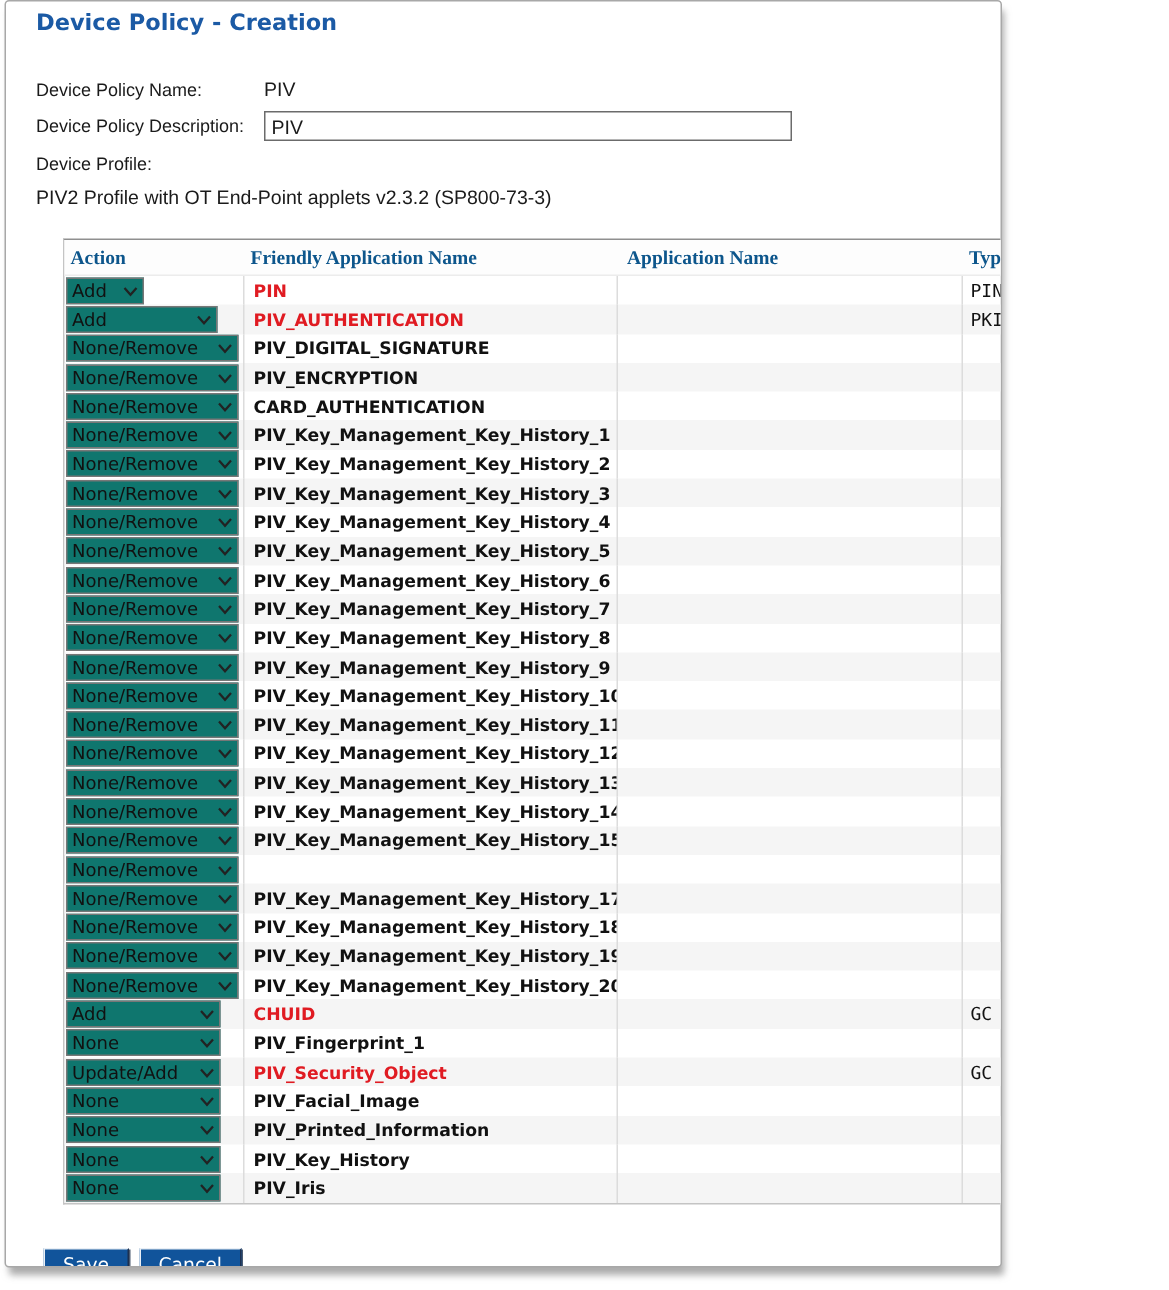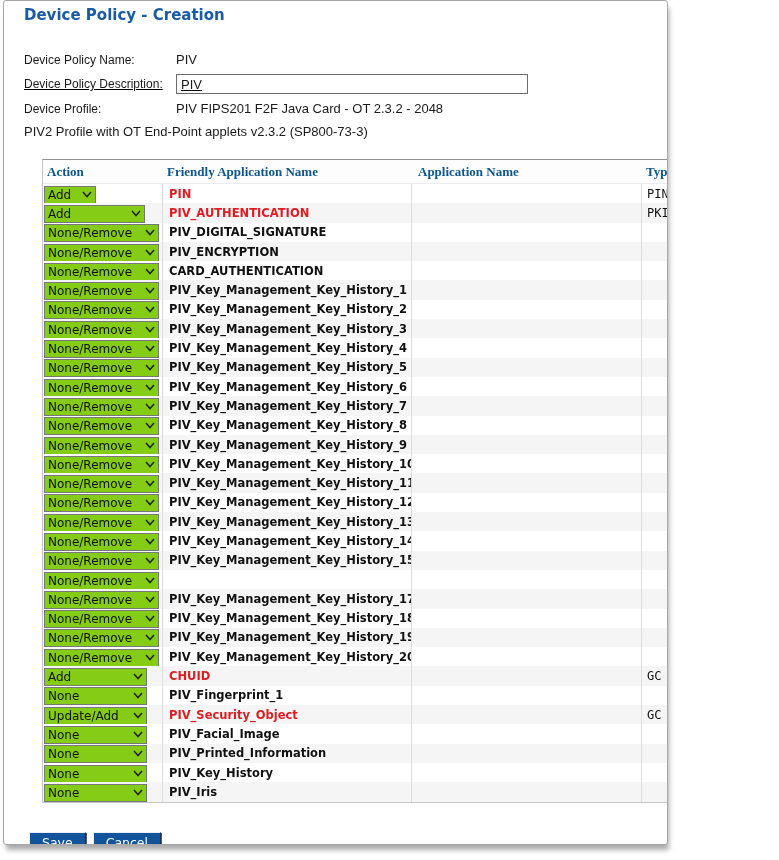--- a/index.html
+++ b/index.html
@@ -19,21 +19,21 @@
 
   .page-title {
     font-family: "DejaVu Sans", sans-serif;
     font-size: 15px; font-weight: bold; color: #1b5aa5;
     margin-top: 2px;
   }
 
   
   .form { margin-top: 25px; }
   .form-row { display: flex; align-items: center; min-height: 21px; margin-bottom: 2px; }
-  .form-row.input-row { min-height: 24px; text-decoration: underline; }
+  .form-row.input-row { min-height: 24px; }
   .form-label { width: 152px; font-size: 12px; color: #1a1a1a; flex: none; }
   .form-value { font-size: 13px; color: #1a1a1a; }
   .form-input {
     width: 352px; height: 20px;
     border: 1px solid #6b6b6b; background: #fff;
     font-family: "Liberation Sans", sans-serif; font-size: 13px; color: #1a1a1a;
     padding: 1px 4px; outline: none;
   }
 
   
@@ -72,21 +72,21 @@
   
   .selwrap { position: relative; margin-left: 1px; height: 18px; }
   .sel-xs { width: 52px; }
   .sel-m  { width: 101px; }
   .sel-l  { width: 115px; }
   .sel-s  { width: 103px; }
   .selwrap select {
     appearance: none; -webkit-appearance: none;
     width: 100%; height: 100%;
     border: 1px solid #777; border-radius: 0;
-    background: #84cc16;
+    background: #0f766e;
     font-family: "DejaVu Sans", sans-serif; font-size: 12px; color: #111;
     padding: 0 16px 0 3px; outline: none;
   }
   .selwrap .chev {
     position: absolute; right: 4px; top: 50%;
     width: 10px; height: 7px; margin-top: -3px;
     pointer-events: none;
   }
 
   
@@ -117,21 +117,20 @@
       <div class="form-row">
         <span class="form-label">Device Policy Name:</span>
         <span class="form-value">PIV</span>
       </div>
       <div class="form-row input-row">
         <span class="form-label">Device Policy Description:</span>
         <input class="form-input" type="text" value="PIV" style="">
       </div>
       <div class="form-row">
         <span class="form-label">Device Profile:</span>
-        <span class="form-value">PIV FIPS201 F2F Java Card - OT 2.3.2 - 2048</span>
       </div>
       <div class="form-row">
         <span class="form-value">PIV2 Profile with OT End-Point applets v2.3.2 (SP800-73-3)</span>
       </div>
     </div>
 
     <div class="app-table">
       <div class="thead">
         <div class="th">Action</div>
         <div class="th">Friendly Application Name</div>

